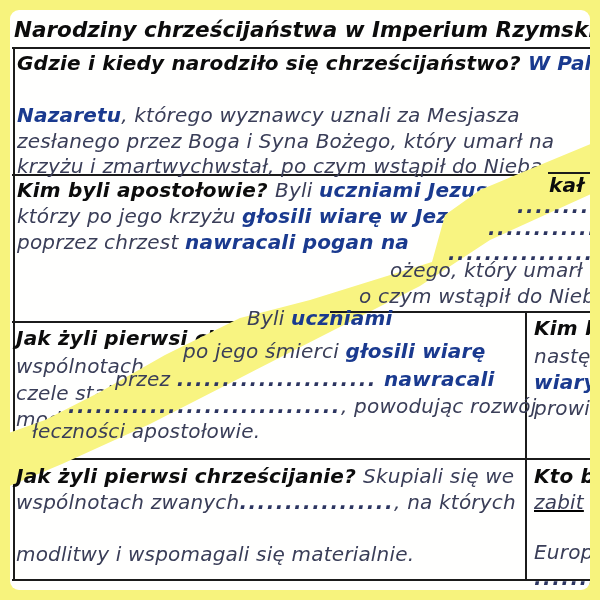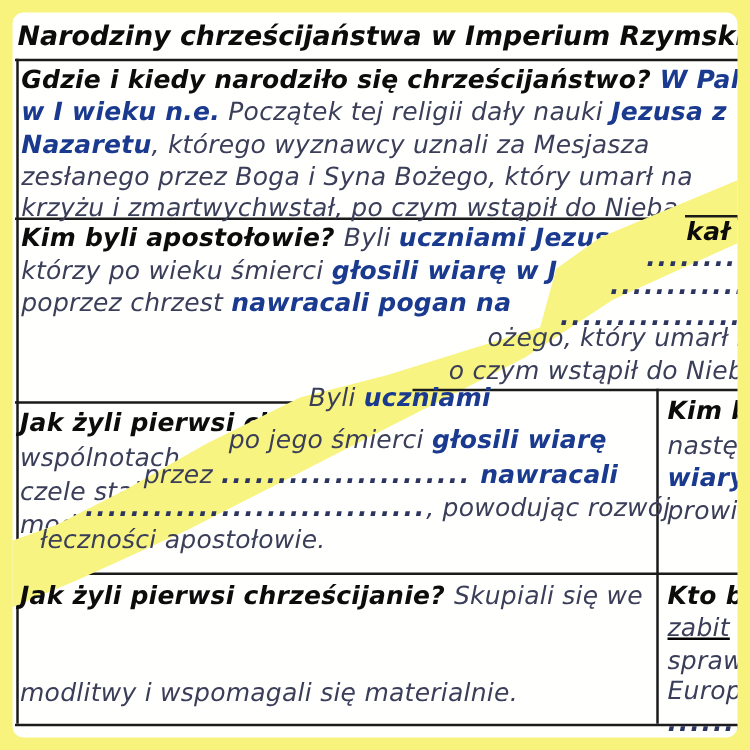--- a/index.html
+++ b/index.html
@@ -28,26 +28,25 @@
     <div class="canvas">
       <div class="layer" id="layer-a">
           <div class="hline" style="left: 12px; top: 47px; width: 588px;"></div>
           <div class="hline" style="left: 12px; top: 174px; width: 588px;"></div>
           <div class="hline" style="left: 12px; top: 321px; width: 230px;"></div>
           <div class="hline" style="left: 12px; top: 458px; width: 588px;"></div>
           <div class="hline" style="left: 12px; top: 579px; width: 588px;"></div>
           <div class="vline" style="left: 13px; top: 47px; height: 532px;"></div>
           <div class="line title" style="left: 14px; top: 18px;"><span class="q">Narodziny chrześcijaństwa w Imperium Rzymskim</span></div>
           <div class="line" style="left: 17px; top: 51px;"><span class="q">Gdzie i kiedy narodziło się chrześcijaństwo? </span><span class="a">W Palesty</span></div>
-          <div class="line" style="left: 17px; top: 77px;"><span class="a">w I wieku n.e.</span><span class="t"> Początek tej religii dały nauki </span><span class="a">Jezusa z</span></div>
           <div class="line" style="left: 17px; top: 103px;"><span class="a">Nazaretu</span><span class="t">, którego wyznawcy uznali za Mesjasza</span></div>
           <div class="line" style="left: 17px; top: 129px;"><span class="t">zesłanego przez Boga i Syna Bożego, który umarł na</span></div>
           <div class="line" style="left: 17px; top: 154px; text-align: right;"><span class="t">krzyżu i zmartwychwstał, po czym wstąpił do Nieba</span></div>
           <div class="line" style="left: 17px; top: 178px;"><span class="q">Kim byli apostołowie? </span><span class="t">Byli </span><span class="a">uczniami Jezusa,</span></div>
-          <div class="line" style="left: 17px; top: 204px;"><span class="t">którzy po wieku śmierci </span><span class="a">głosili wiarę w Jezusa</span></div>
+          <div class="line" style="left: 17px; top: 204px;"><span class="t">którzy po jego krzyżu </span><span class="a">głosili wiarę w Jezusa</span></div>
           <div class="line" style="left: 17px; top: 230px;"><span class="t">poprzez chrzest </span><span class="a">nawracali pogan na</span></div>
           <div class="line" style="left: 16px; top: 326px;"><span class="q">Jak żyli pierwsi chr</span></div>
           <div class="line" style="left: 16px; top: 354px;"><span class="t">wspólnotach z</span></div>
           <div class="line" style="left: 16px; top: 381px;"><span class="t">czele stali</span></div>
           <div class="line" style="left: 16px; top: 407px;"><span class="t">modli</span></div>
         </div>
       <div id="band-wrap">
         <svg width="600" height="600" viewBox="0 0 600 600">
           <polygon id="band-poly" points="600,140 480,190 445,215 432,262 310,300 240,318 165,355 100,392 45,420 0,436 0,490 62,464 150,424 240,378 330,332 420,286 490,240 600,190"></polygon>
         </svg>
@@ -65,22 +64,22 @@
           <div class="line" style="left: 247px; top: 306px;"><span class="t">Byli </span><span class="a">uczniami</span></div>
           <div class="line" style="left: 183px; top: 339px;"><span class="t">po jego śmierci </span><span class="a">głosili wiarę</span></div>
           <div class="line" style="left: 115px; top: 367px;"><span class="t">przez </span><span class="d">......................</span><span class="a"> nawracali</span></div>
           <div class="line" style="left: 68px; top: 394px;"><span class="d">..............................</span><span class="t">, powodując rozwój</span></div>
           <div class="line" style="left: 32px; top: 419px;"><span class="t">łeczności apostołowie.</span></div>
           <div class="line" style="left: 534px; top: 316px;"><span class="q">Kim b</span></div>
           <div class="line" style="left: 534px; top: 344px;"><span class="t">nastę</span></div>
           <div class="line" style="left: 534px; top: 370px;"><span class="a">wiary</span></div>
           <div class="line" style="left: 534px; top: 396px;"><span class="t">prowi</span></div>
           <div class="line" style="left: 16px; top: 464px;"><span class="q">Jak żyli pierwsi chrześcijanie? </span><span class="t">Skupiali się we</span></div>
+          <div class="line" style="left: 16px; top: 490px;"><span class="t">wspólnotach zwanych</span><span class="d">.................</span><span class="t">, na których</span></div>
           <div class="line" style="left: 16px; top: 542px;"><span class="t">modlitwy i wspomagali się materialnie.</span></div>
           <div class="line" style="left: 534px; top: 464px;"><span class="q">Kto b</span></div>
           <div class="line" style="left: 534px; top: 490px; text-decoration: underline;"><span class="t">zabit</span></div>
-          <div class="line" style="left: 534px; top: 516px;"><span class="t">spraw</span></div>
           <div class="line" style="left: 534px; top: 540px;"><span class="t">Europ</span></div>
           <div class="line" style="left: 534px; top: 566px;"><span class="d">..........</span></div>
         </div>
     </div>
   </div>
 </div>
 
 </body></html>

